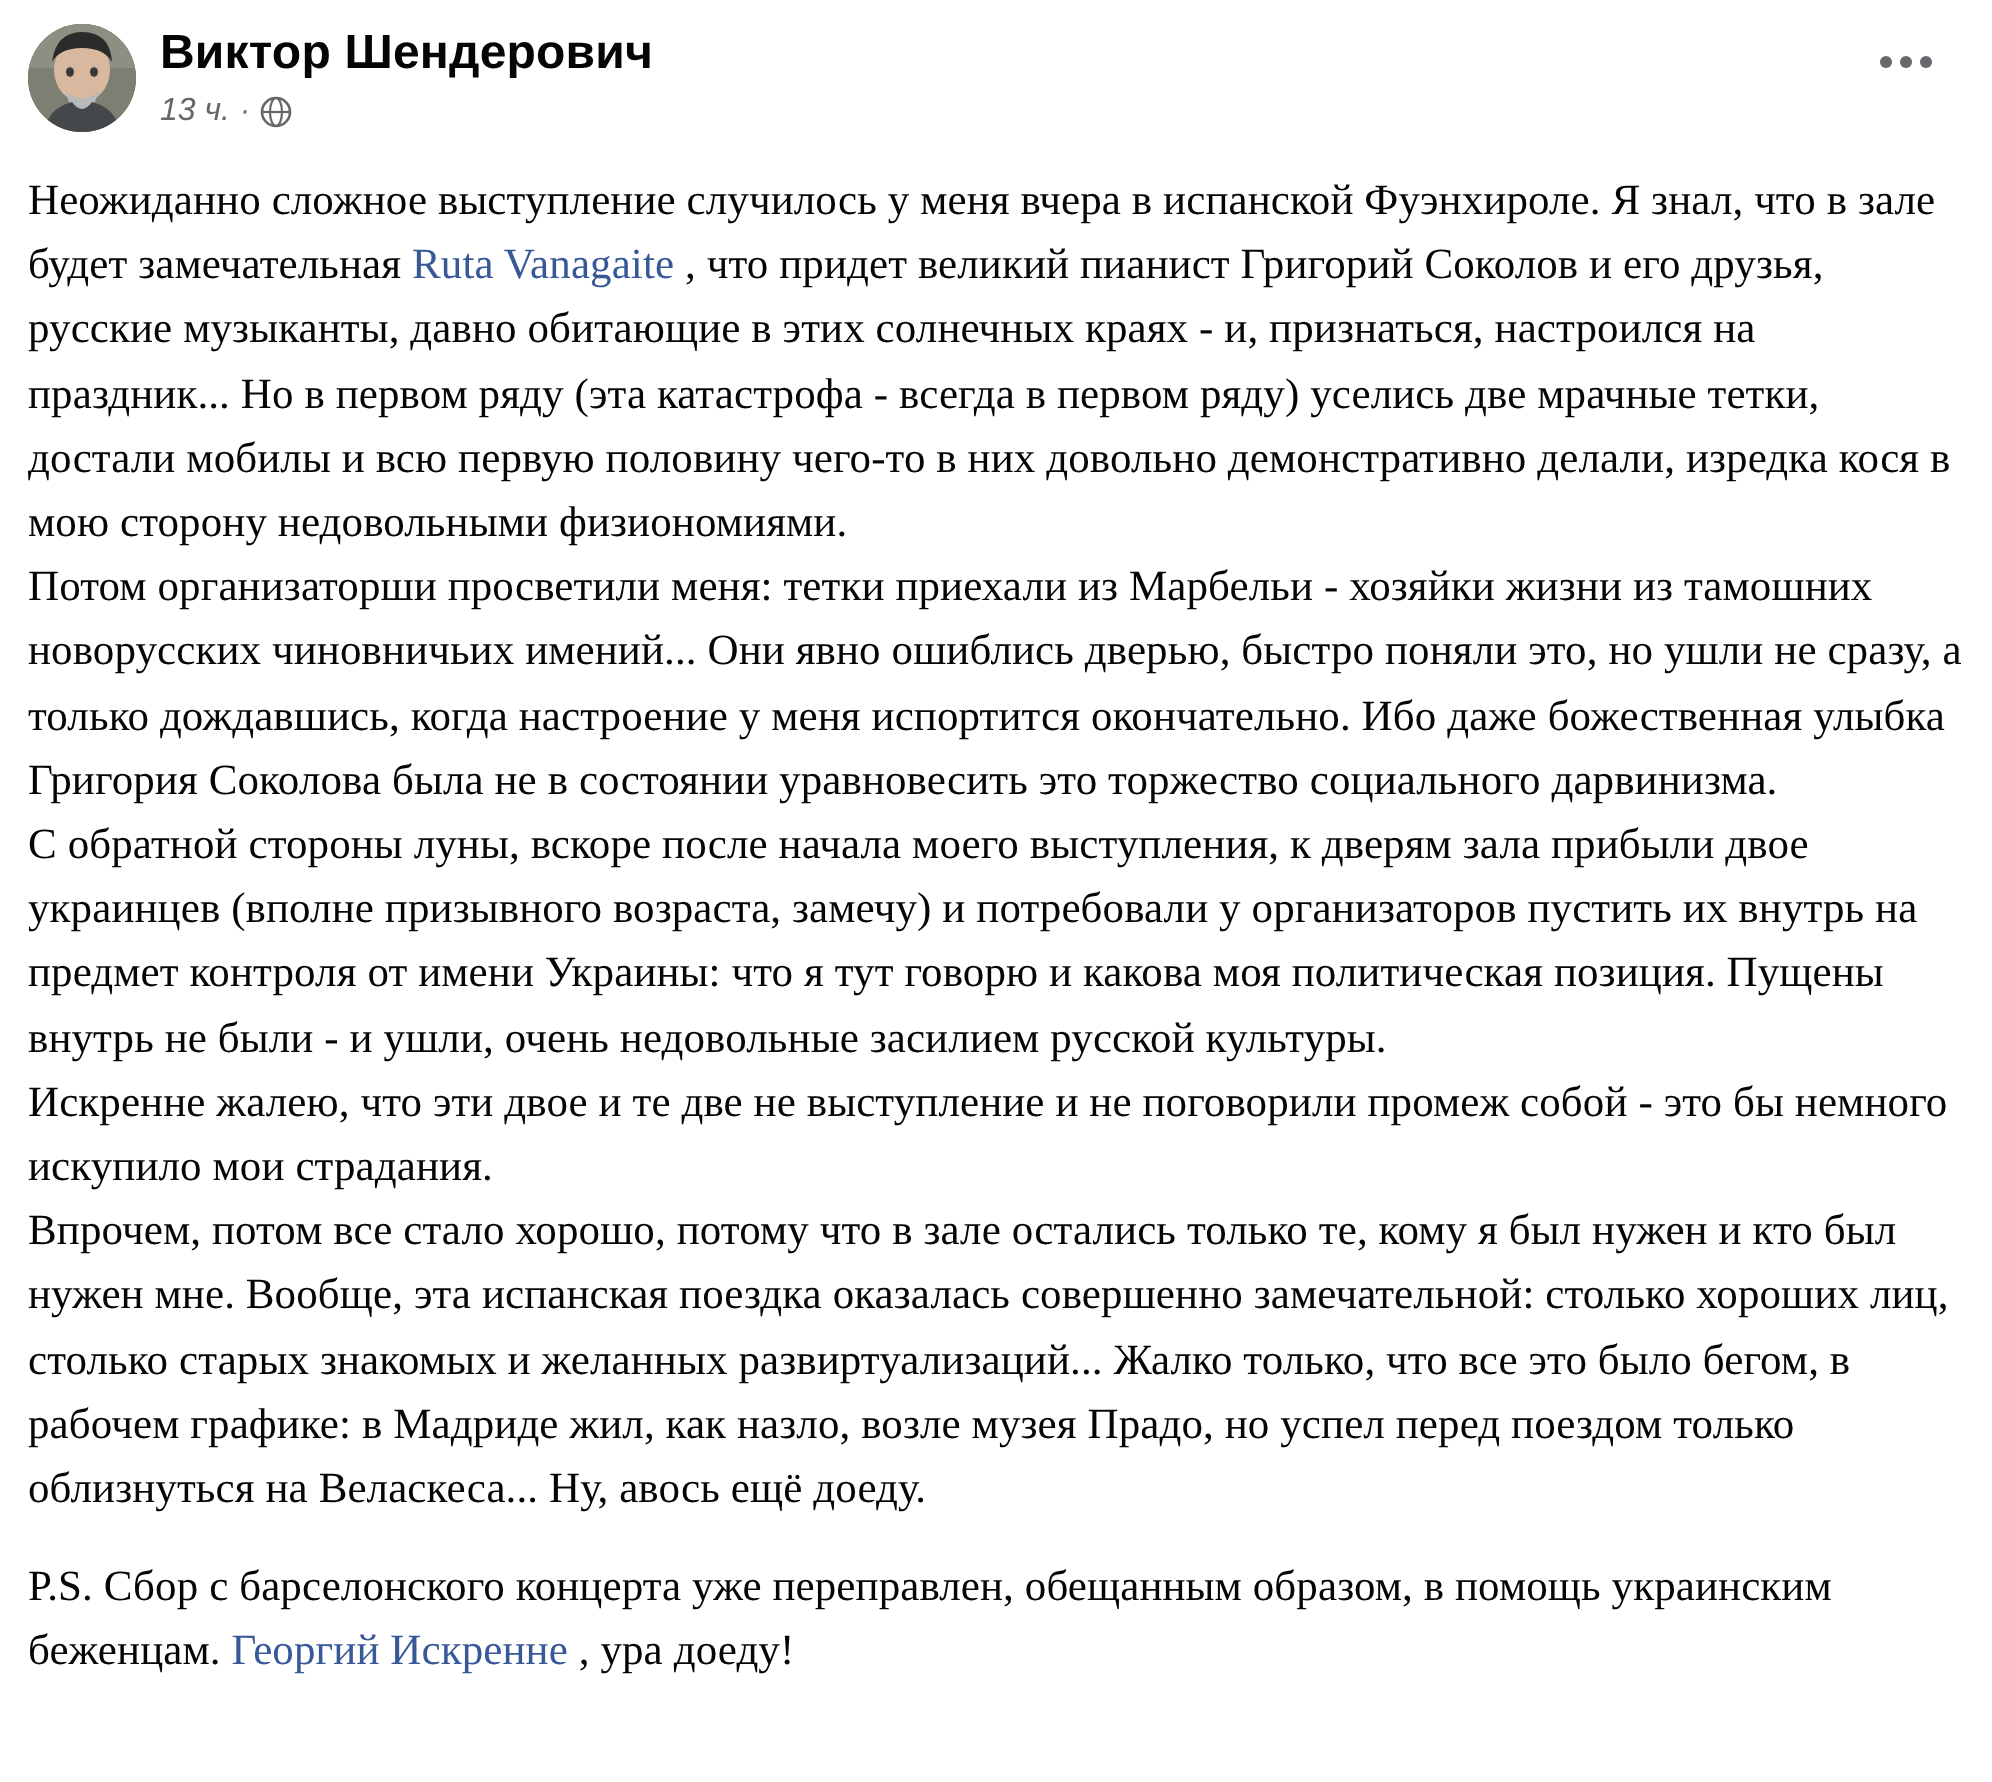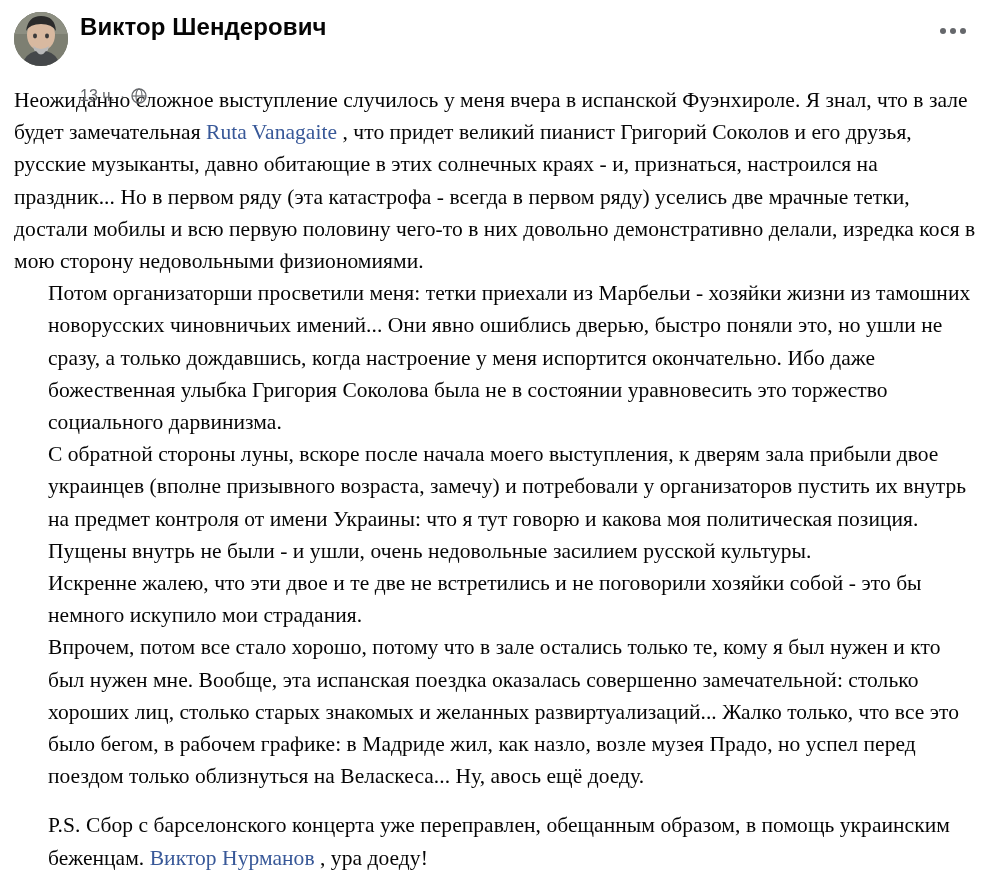--- a/index.html
+++ b/index.html
@@ -36,36 +36,36 @@
     position: relative;
     margin-top: 2px;
   }
   .avatar svg { display: block; }
   .header-text {
     margin-left: 12px;
     display: flex;
     flex-direction: column;
     justify-content: flex-start;
     padding-top: 2px;
-    gap: 40px;
   }
   .author-name {
     font-size: 24px;
     font-weight: bold;
     line-height: 30px;
     color: #050505;
     letter-spacing: 0.1px;
   }
   .meta-row {
     display: flex;
     align-items: center;
     margin-top: 5px;
     font-size: 16px;
     color: #65676b;
     line-height: 18px;
+    font-style: italic;
   }
   .meta-time { color: #65676b; }
   .meta-dot {
     margin: 0 5px;
     color: #65676b;
     font-size: 15px;
   }
   .globe-icon {
     display: inline-flex;
     align-items: center;
@@ -97,21 +97,20 @@
     line-height: 32.2px;
     color: #050505;
     letter-spacing: 0.05px;
   }
   .post-body p {
     margin: 0;
     font-family: Liberation Serif, serif;
   }
   .post-body p + p {
     margin-top: 0;
-    margin-left: 34px;
   }
   .para-gap {
     margin-top: 17px !important;
   }
   .link {
     color: #385898;
     text-decoration: none;
     cursor: pointer;
   }
 </style>
@@ -154,18 +153,18 @@
       <span></span>
       <span></span>
       <span></span>
     </div>
   </div>
 
   <div class="post-body" id="post-body">
       <p><span>Неожиданно сложное выступление случилось у меня вчера в испанской Фуэнхироле. Я знал, что в зале будет замечательная </span><a class="link">Ruta Vanagaite</a><span> , что придет великий пианист Григорий Соколов и его друзья, русские музыканты, давно обитающие в этих солнечных краях - и, признаться, настроился на праздник... Но в первом ряду (эта катастрофа - всегда в первом ряду) уселись две мрачные тетки, достали мобилы и всю первую половину чего-то в них довольно демонстративно делали, изредка кося в мою сторону недовольными физиономиями.</span></p>
       <p><span>Потом организаторши просветили меня: тетки приехали из Марбельи - хозяйки жизни из тамошних новорусских чиновничьих имений... Они явно ошиблись дверью, быстро поняли это, но ушли не сразу, а только дождавшись, когда настроение у меня испортится окончательно. Ибо даже божественная улыбка Григория Соколова была не в состоянии уравновесить это торжество социального дарвинизма.</span></p>
       <p><span>С обратной стороны луны, вскоре после начала моего выступления,  к дверям зала прибыли двое украинцев (вполне призывного возраста, замечу) и потребовали у организаторов пустить их внутрь на предмет контроля от имени Украины: что я тут говорю и какова моя политическая позиция. Пущены внутрь не были - и ушли, очень недовольные засилием русской культуры.</span></p>
-      <p><span>Искренне жалею, что эти двое и те две не встретились и не поговорили хозяйки собой - это бы немного искупило мои страдания.</span></p>
+      <p><span>Искренне жалею, что эти двое и те две не выступление и не поговорили промеж собой - это бы немного искупило мои страдания.</span></p>
       <p><span>Впрочем, потом все стало хорошо, потому что в зале остались только те, кому я был нужен и кто был нужен мне. Вообще, эта испанская поездка оказалась совершенно замечательной: столько хороших лиц, столько старых знакомых и желанных развиртуализаций... Жалко только, что все это было бегом, в рабочем графике: в Мадриде жил, как назло, возле музея Прадо, но успел перед поездом только облизнуться на Веласкеса... Ну, авось ещё доеду.</span></p>
-      <p class="para-gap"><span>P.S. Сбор с барселонского концерта уже переправлен, обещанным образом, в помощь украинским беженцам. </span><a class="link">Виктор Нурманов</a><span> , ура доеду!</span></p>
+      <p class="para-gap"><span>P.S. Сбор с барселонского концерта уже переправлен, обещанным образом, в помощь украинским беженцам. </span><a class="link">Георгий Искренне</a><span> , ура доеду!</span></p>
     </div>
 
 </div>
 
 </body></html>

